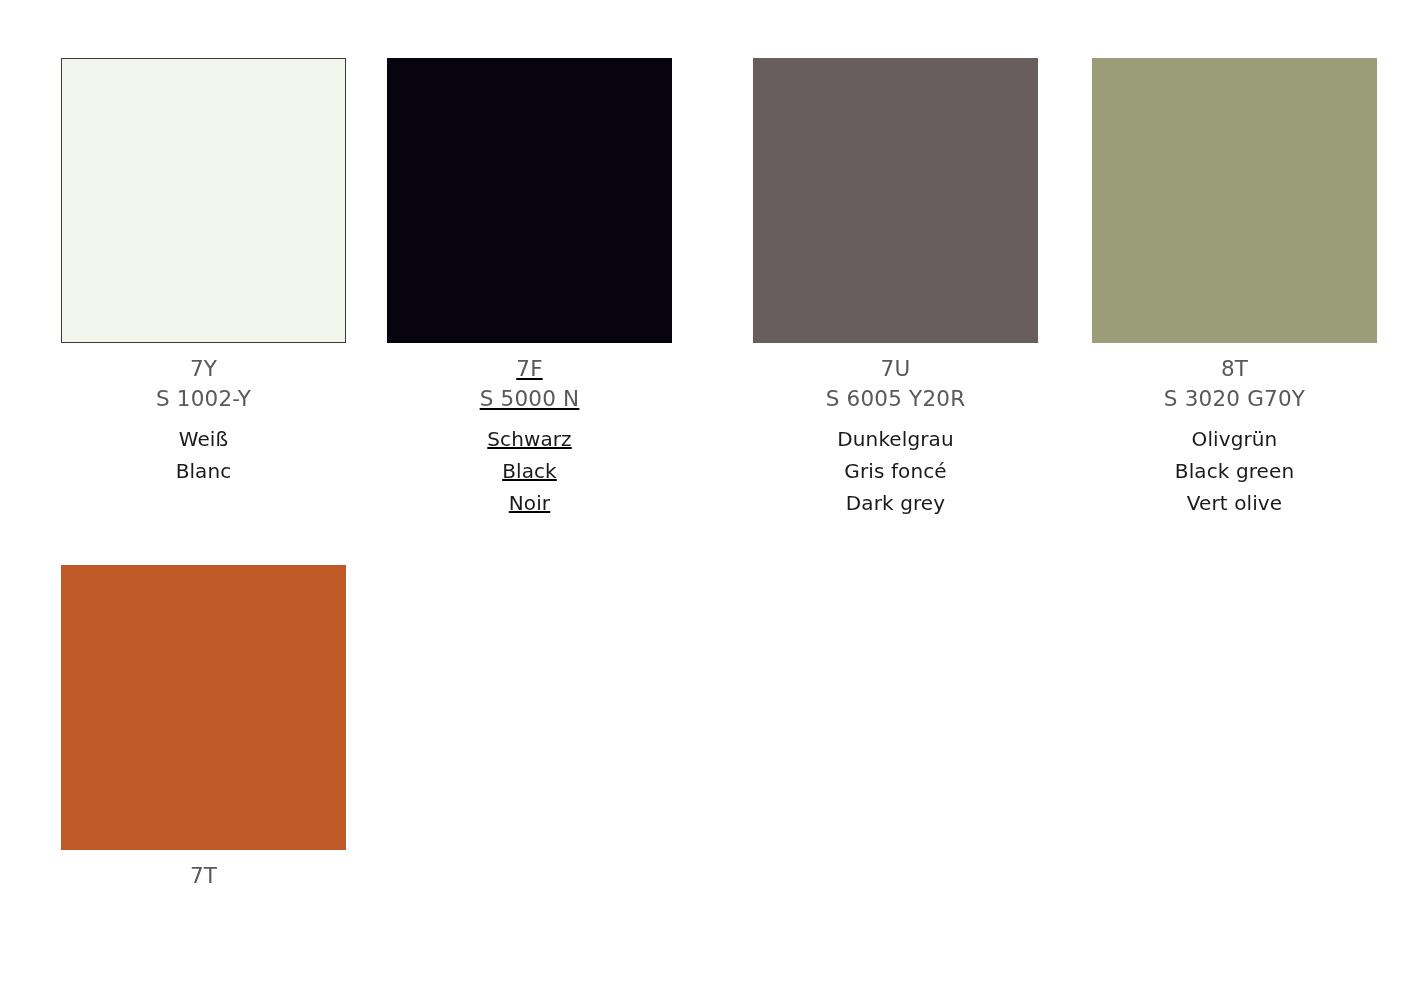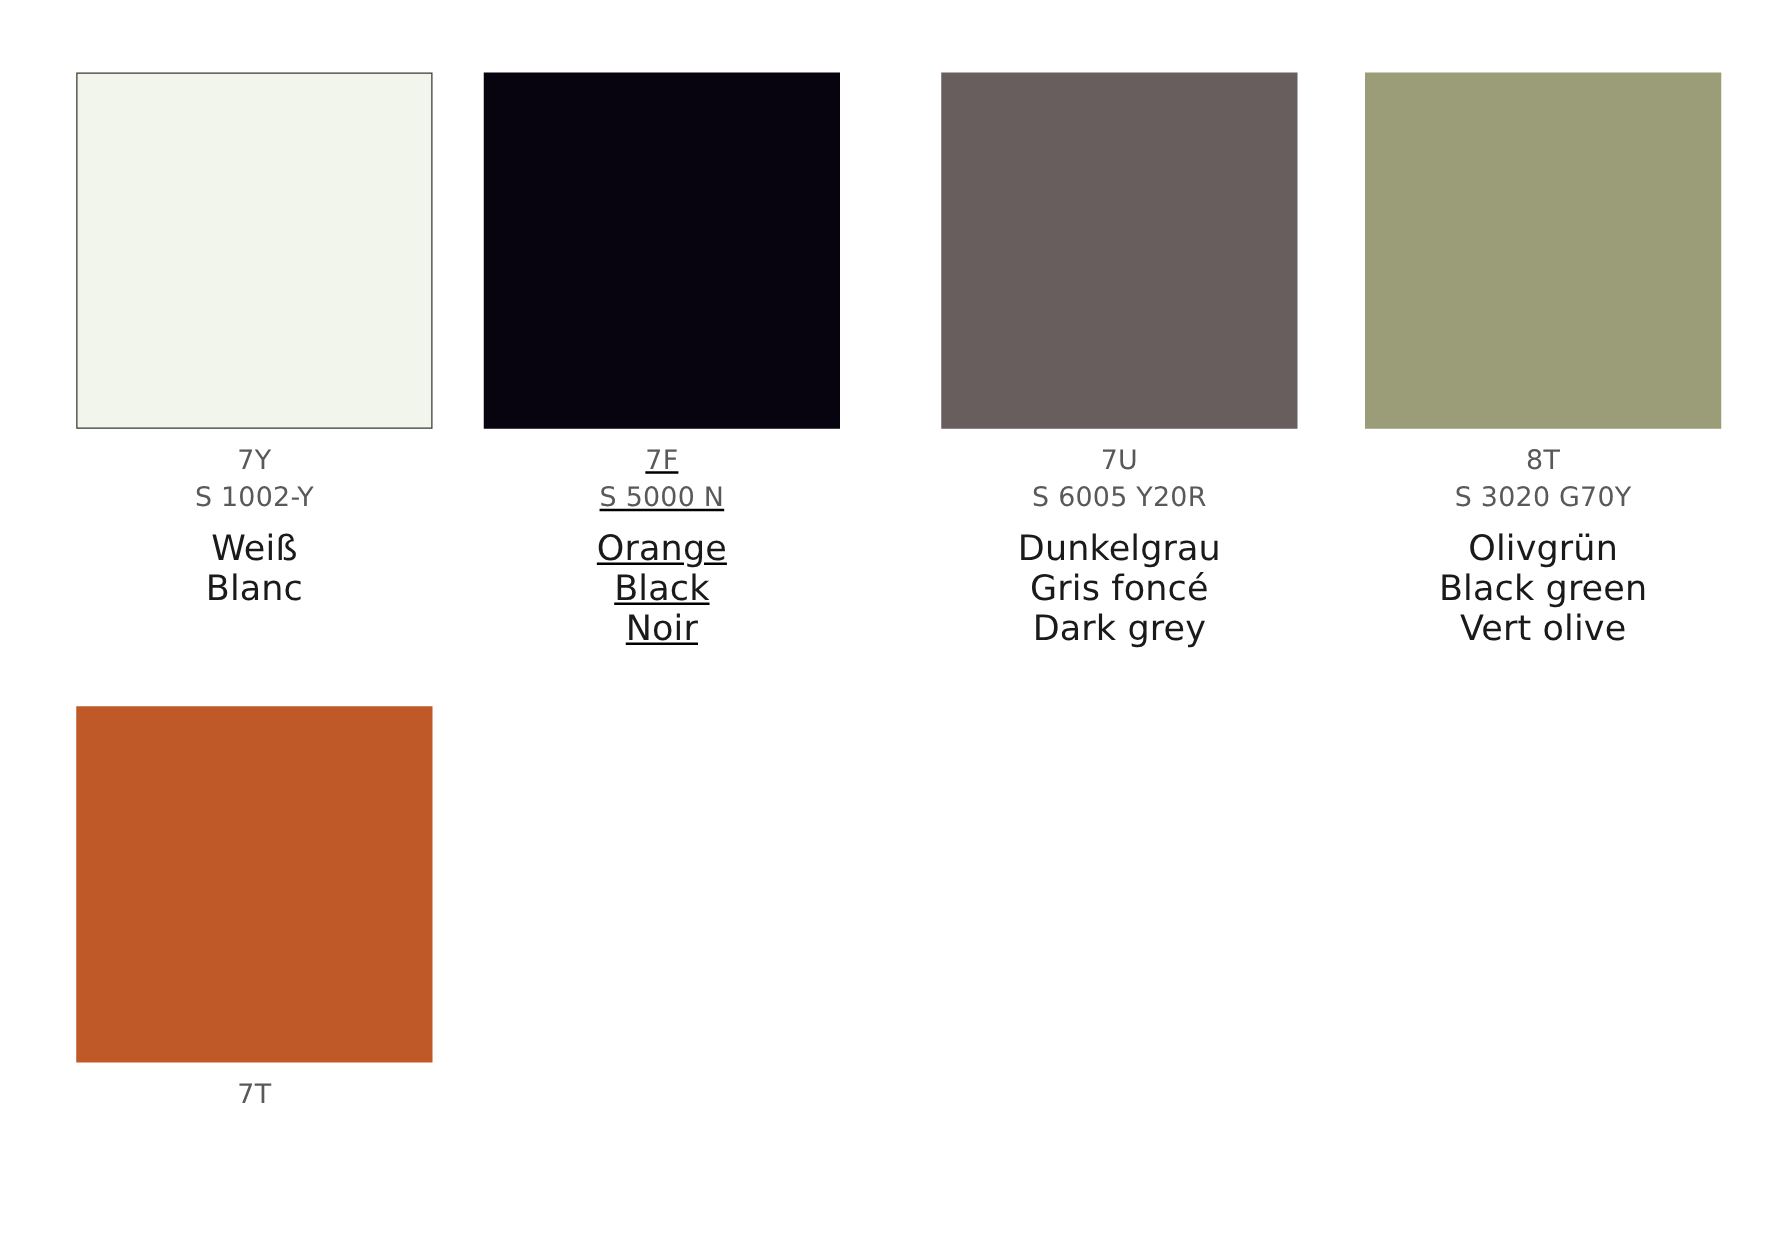--- a/index.html
+++ b/index.html
@@ -68,21 +68,21 @@
     color: #595959;
     letter-spacing: 0.2px;
     white-space: pre;
     min-height: 30px;
   }
 
   .names {
     padding-top: 9px;
   }
   .name-line {
-    font-size: 28px;
+    font-size: 20px;
     line-height: 32px;
     color: #1a1a1a;
     letter-spacing: 0.1px;
     white-space: pre;
     min-height: 32px;
   }
 </style>
 </head>
 <body style="background-color: rgb(255, 255, 255);">
 
@@ -101,21 +101,21 @@
         </div>
       </div>
     </div>
 
     <div class="swatch-cell col-2">
       <div class="chip" style="background-color: rgb(7, 4, 15);"></div>
       <div class="caption">
         <div class="code-line">7F</div>
         <div class="code-line">S 5000 N</div>
         <div class="names">
-          <div class="name-line">Orange</div>
+          <div class="name-line">Schwarz</div>
           <div class="name-line">Black</div>
           <div class="name-line">Noir</div>
         </div>
       </div>
     </div>
 
     <div class="swatch-cell col-3">
       <div class="chip" style="background-color: rgb(105, 94, 94);"></div>
       <div class="caption">
         <div class="code-line">7U</div>

